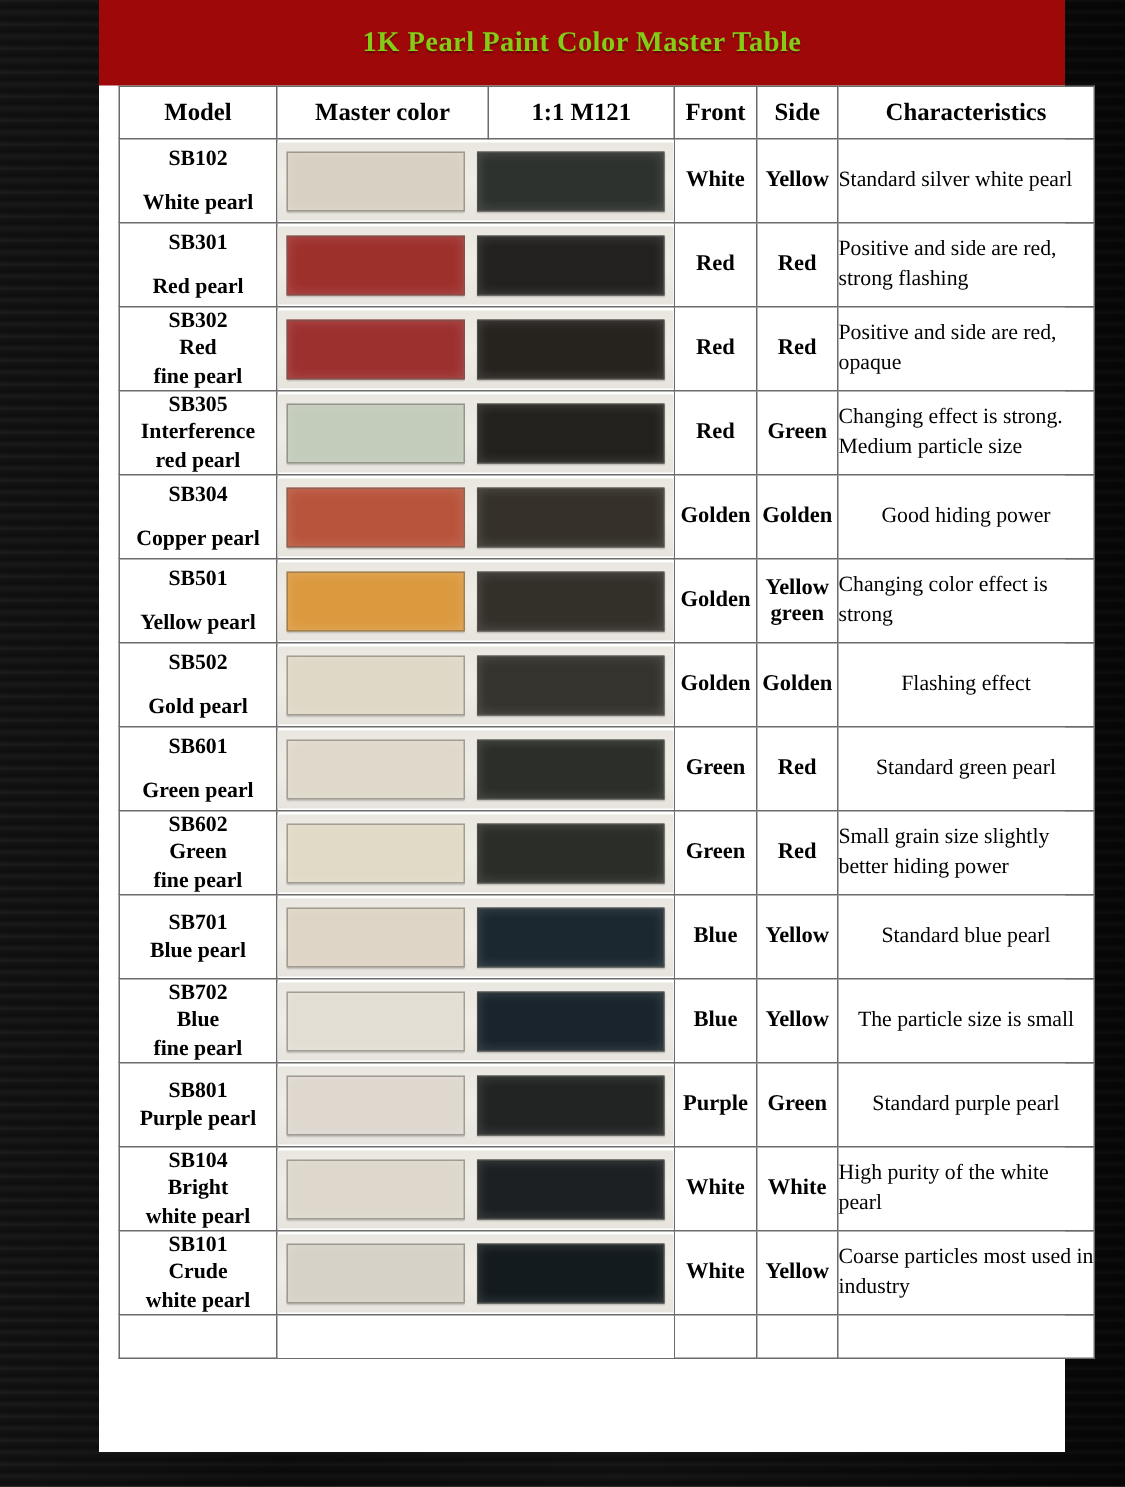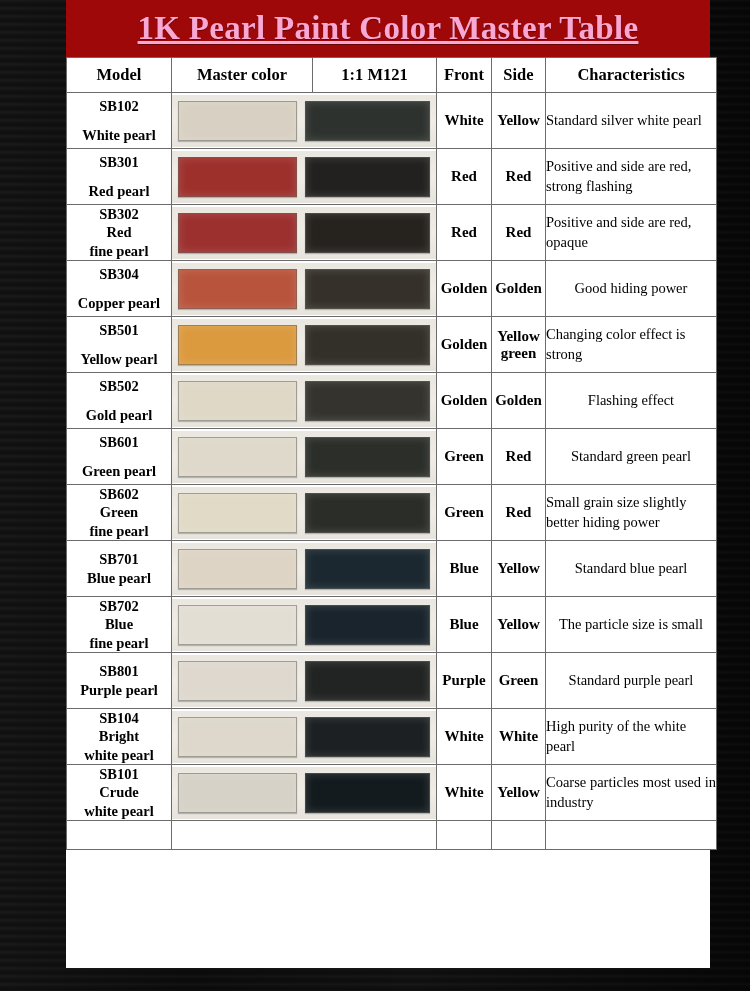--- a/index.html
+++ b/index.html
@@ -38,32 +38,32 @@
   }
   .title-bar {
     height: 57px;
     background: #9e0808;
     display: flex;
     align-items: center;
     justify-content: center;
     box-sizing: border-box;
   }
   .title-bar .title {
-    color: #f9a8d4;
-    font-size: 33px;
+    color: #84cc16;
+    font-size: 19px;
     font-weight: bold;
     letter-spacing: 0.3px;
     text-shadow: 0 1px 1px rgba(0,0,0,0.35);
     white-space: nowrap;
-    text-decoration: underline;
   }
   table.grid {
     width: 644px;
     border-collapse: collapse;
     table-layout: fixed;
+    margin-left: 13px;
   }
   table.grid td, table.grid th {
     border: 1px solid #6b6b6b;
     padding: 0;
     margin: 0;
     background: #ffffff;
     vertical-align: middle;
     color: #000;
   }
   thead th {
@@ -192,20 +192,35 @@
             <div class="swatch-wrap">
               <div class="chip" style="background: rgb(156, 48, 47);"></div>
               <div class="chip m" style="background: rgb(38, 35, 31);"></div>
             </div>
           </td>
           <td class="fs"><span>Red</span></td>
           <td class="fs"><span>Red</span></td>
           <td class="ch">Positive and side are red, opaque</td>
         </tr>
         <tr style="height: 56px;">
+          <td class="model">
+            <span class="code">SB305</span>
+            <span class="name"><span>Interference<br>red pearl</span></span>
+          </td>
+          <td colspan="2" class="swatches">
+            <div class="swatch-wrap">
+              <div class="chip" style="background: rgb(195, 203, 187);"></div>
+              <div class="chip m" style="background: rgb(34, 33, 30);"></div>
+            </div>
+          </td>
+          <td class="fs"><span>Red</span></td>
+          <td class="fs"><span>Green</span></td>
+          <td class="ch">Changing effect is strong. Medium particle size</td>
+        </tr>
+        <tr style="height: 56px;">
           <td class="model spaced">
             <span class="code">SB304</span>
             <span class="name"><span>Copper pearl</span></span>
           </td>
           <td colspan="2" class="swatches">
             <div class="swatch-wrap">
               <div class="chip" style="background: rgb(185, 84, 60);"></div>
               <div class="chip m" style="background: rgb(53, 49, 42);"></div>
             </div>
           </td>

